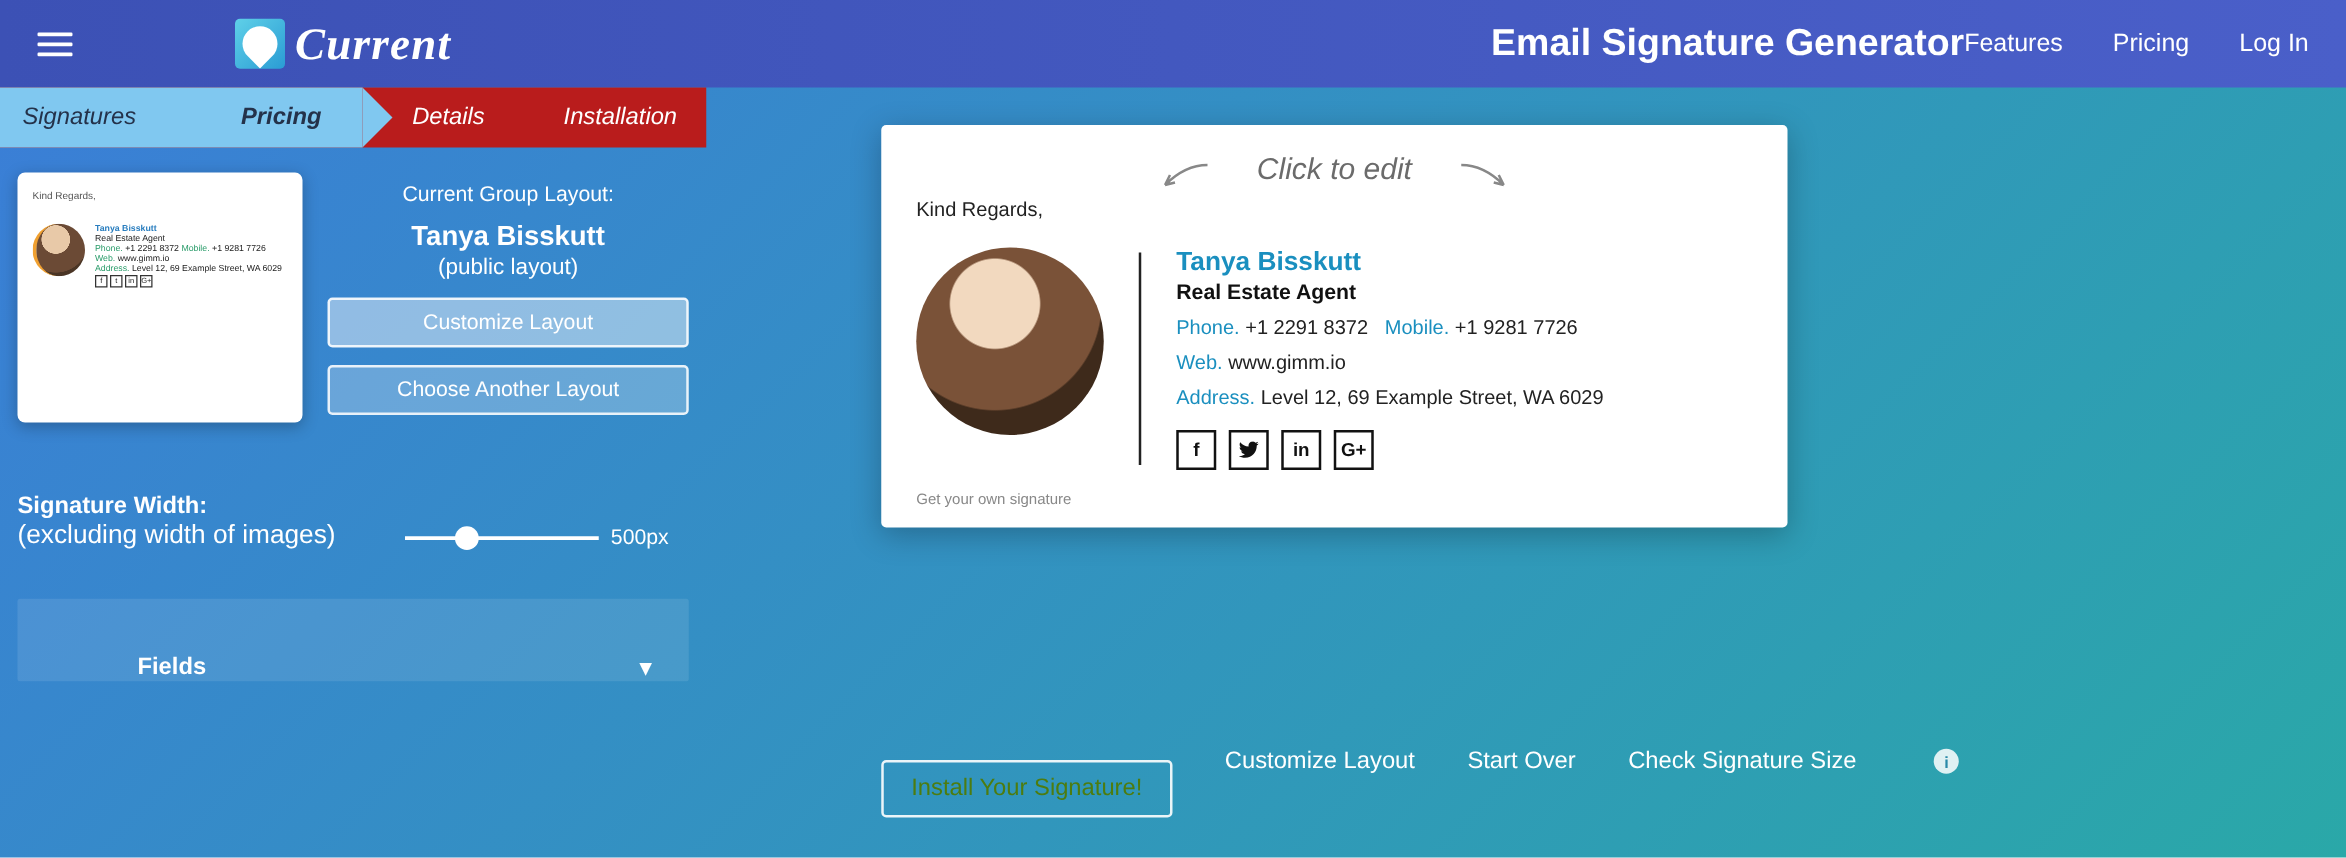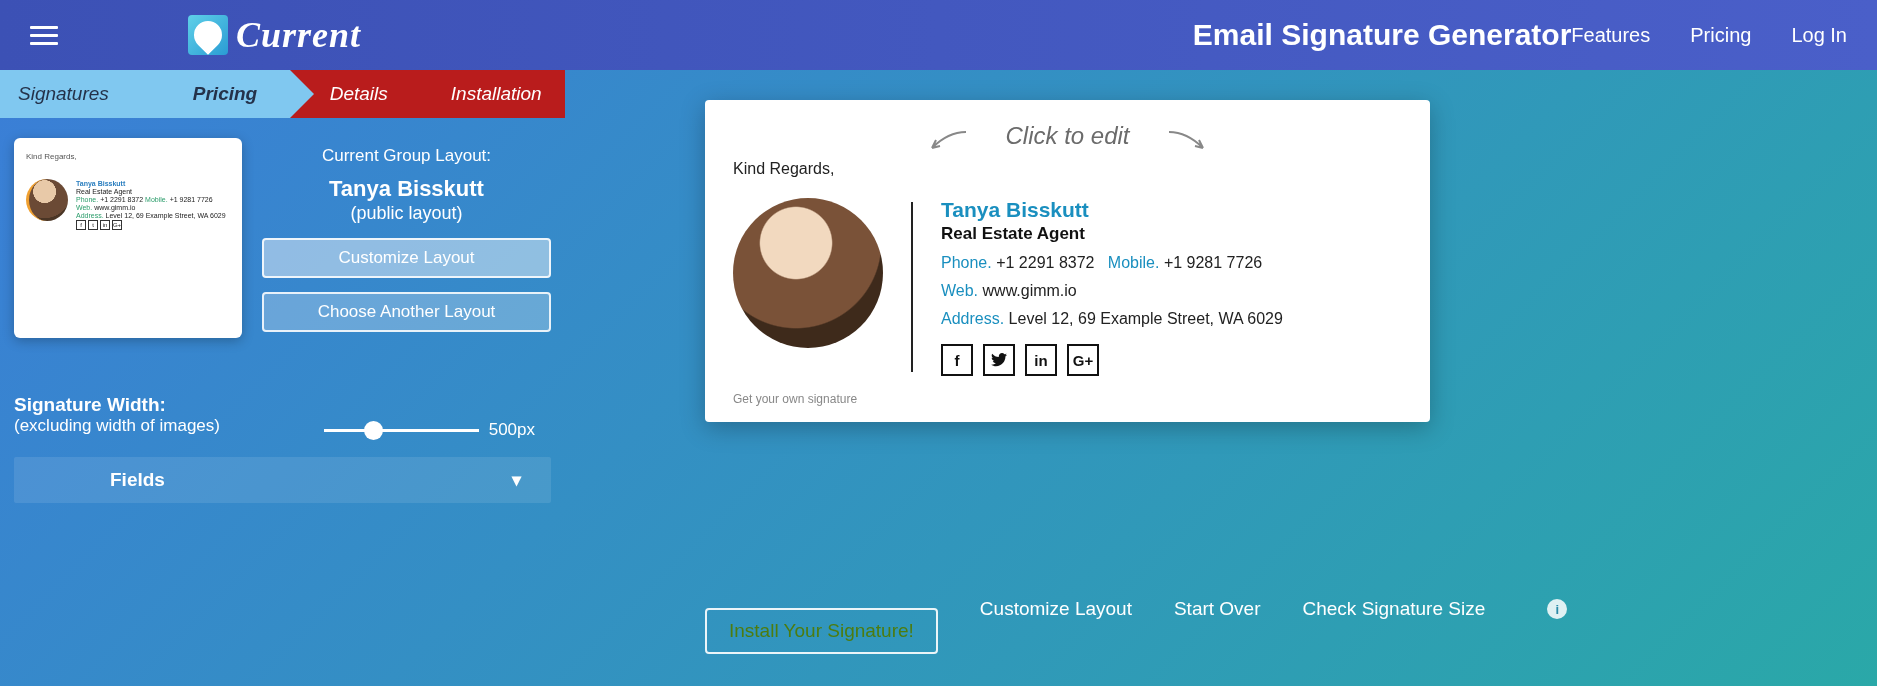--- a/index.html
+++ b/index.html
@@ -39,26 +39,26 @@
   .thumb-soc{display:flex;gap:2px;margin-top:4px;}
   .thumb-soc span{width:10px;height:10px;border:0.5px solid #333;display:inline-flex;align-items:center;justify-content:center;font-size:6px;}
   .group-info { flex:1; text-align:center; color:#fff; }
   .group-info .lbl { font-size:17px; margin-top:8px; }
   .group-info .name { font-size:22px; font-weight:600; margin-top:10px; }
   .group-info .pub { font-size:18px; margin-top:1px; }
   .btn { display:block; width:100%; margin-top:14px; height:40px; border:2px solid rgba(255,255,255,.85); background:rgba(255,255,255,.25); color:#fff; font-size:17px; border-radius:4px; cursor:pointer; }
   .btn.selected { background:rgba(255,255,255,.45); }
   .sigwidth { margin-top:56px; color:#fff; }
   .sigwidth .t1{font-size:19px;font-weight:600;}
-  .sigwidth .t2{font-size:17px;}
+  .sigwidth .t2{font-size:21px;}
   .slider-row{position:absolute;right:30px;top:302px;display:flex;align-items:center;gap:10px;}
   .slider-track{width:155px;height:3px;background:#fff;position:relative;}
   .slider-thumb{position:absolute;left:40px;top:-8px;width:19px;height:19px;border-radius:50%;background:#fff;}
   .slider-val{color:#fff;font-size:17px;}
-  .fields-row{margin-top:21px;height:46px;background:rgba(255,255,255,.10);display:flex;align-items:center;justify-content:space-between;padding:0 30px 0 96px;color:#fff;font-size:19px;font-weight:600;border-radius:2px;}
+  .fields-row{margin-top:39px;height:66px;background:rgba(255,255,255,.10);display:flex;align-items:flex-end;justify-content:space-between;padding:0 30px 0 96px;color:#fff;font-size:19px;font-weight:600;border-radius:2px;}
   .chev{font-size:18px;color:#fff;}
   
   .right { flex:1; position:relative; padding:30px 40px 0 140px; }
   .card { width:725px; background:#fff; border-radius:4px; box-shadow:0 6px 24px rgba(0,0,0,.25); padding:22px 28px 16px; position:relative; }
   .cte { text-align:center; font-size:24px; color:#6b6b6b; font-style:italic; font-family:'Brush Script MT',cursive; margin-bottom:10px; position:relative; }
   .cte svg{position:absolute; top:6px; stroke:#888; fill:none; stroke-width:2;}
   .cte svg.l{left:185px;}
   .cte svg.r{right:185px;}
   .kr { font-size:16px; color:#222; margin-bottom:20px; }
   .sig-row { display:flex; gap:28px; align-items:flex-start; }

